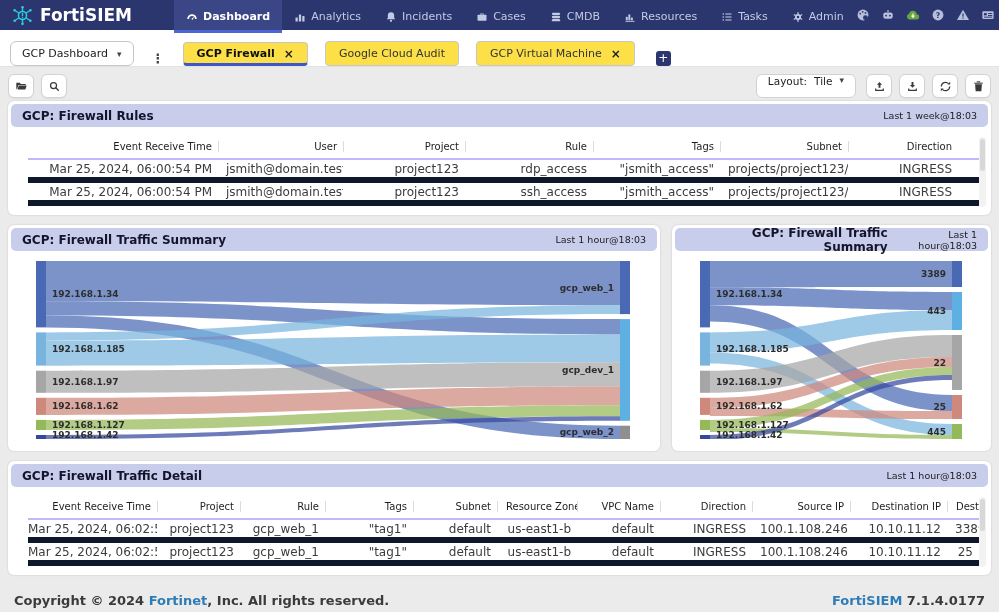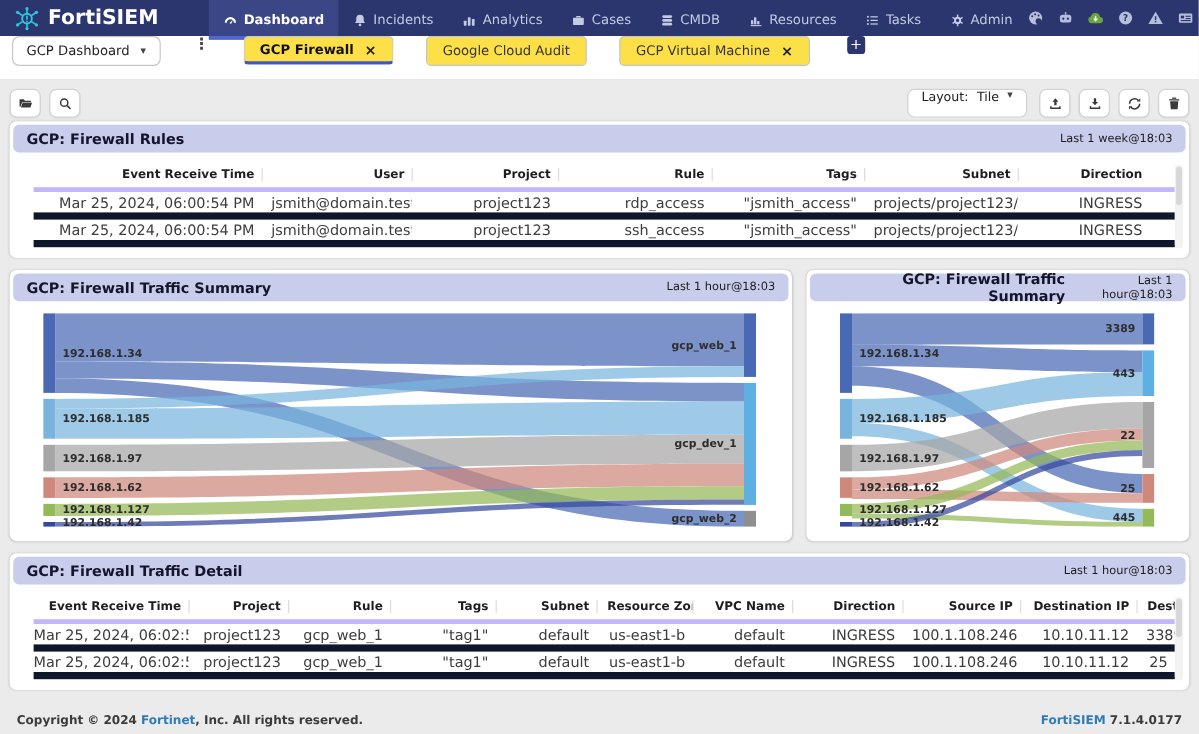--- a/index.html
+++ b/index.html
@@ -11,21 +11,21 @@
   .brand { display:flex; align-items:center; gap:7px; color:#fff; font-size:17px; font-weight:bold; cursor:pointer; }
   .brand svg { width:21px; height:21px; }
   .nav-items { display:flex; margin-left:42px; height:30px; }
   .nav-item { display:flex; align-items:center; gap:5px; padding:0 12px; font-size:11px; cursor:pointer; height:33px; }
   .nav-item.active { background:#3a4685; color:#fff; box-shadow: inset 0 -3px 0 #4e66d4; font-weight:600; }
   .nav-item svg { width:12px; height:12px; fill:currentColor; }
   .nav-right { margin-left:auto; display:flex; align-items:center; gap:11px; }
   .nav-right .ricon svg { width:14px; height:14px; fill:#b6bedb; display:block; cursor:pointer; }
 
   
-  .tabbar { height:37px; background:#fff; border-bottom:1px solid #e2e2e2; display:flex; align-items:flex-start; padding:0 10px; gap:27px; }
+  .tabbar { height:37px; background:#fff; border-bottom:1px solid #e2e2e2; display:flex; align-items:flex-end; padding:0 10px; gap:17px; }
   .dash-select { display:flex; align-items:center; gap:9px; border:1px solid #c6c6c6; border-radius:6px; padding:5px 11px; font-size:11px; color:#222; cursor:pointer; background:#fff; }
   .caret { font-size:9px; color:#444; }
   .kebab { color:#444; font-size:13px; font-weight:bold; cursor:pointer; padding:0 1px; }
   .tab { display:flex; align-items:center; gap:9px; border:1px solid #c6c6c6; border-radius:4px; padding:5px 13px; font-size:11px; color:#333; background:#fde047; cursor:pointer; }
   .tab.active { font-weight:bold; color:#101010; border-bottom:3px solid #3d56cf; padding-top:4px; padding-bottom:3px; }
   .tab .close { font-weight:bold; color:#222; font-size:12px; line-height:1; cursor:pointer; }
   .add-tab { width:15px; height:15px; background:#2b366f; color:#fff; border-radius:3px; font-size:12px; line-height:14px; text-align:center; cursor:pointer; margin-left:4px; }
 
   
   .toolbar { height:34px; display:flex; align-items:center; padding:4px 8px 0 8px; }
@@ -41,37 +41,37 @@
   .panel-title { font-weight:bold; font-size:12px; color:#14142b; }
   .panel-time { margin-left:auto; font-size:9.5px; color:#1c1c1c; cursor:pointer; }
 
   
   .table { padding:5px 12px 9px 20px; }
   .trow { display:grid; align-items:center; }
   .rules-table .trow { grid-template-columns:190px 125px 122px 128px 127px 128px 110px; }
   .detail-table .trow { grid-template-columns:129px 83px 85px 88px 84px 80px 83px 92px 98px 97px 32px; }
   .tcell { padding-left:8px; padding-right:6px; white-space:nowrap; overflow:hidden; }
   .tcell:first-child { padding-left:0; }
-  .thead { height:25px; font-weight:bold; font-size:10px; color:#1e1e1e; border-bottom:4px solid #c4b5fd; }
+  .thead { height:25px; font-weight:normal; font-size:10px; color:#1e1e1e; border-bottom:2px solid #c4b5fd; }
   .thead .tcell:not(:first-child) { border-left:1px solid #dcdcdc; }
   .tbody-row { height:23px; font-size:12px; color:#3c3c3c; border-bottom:6px solid #0f172a; cursor:pointer; }
   .vscroll { position:absolute; top:36px; bottom:8px; right:5px; width:7px; background:#f2f2f2; border-radius:4px; cursor:pointer; }
   .vscroll .thumb { position:absolute; top:2px; left:1px; width:5px; height:45%; background:#d8d8d8; border-radius:3px; }
 
   
   .sankey-row { display:flex; gap:12px; }
   .sankey-row .panel { margin-bottom:10px; }
   .panel.sk-left { flex:0 0 652px; }
   .panel.sk-right { flex:1; }
   .sankey-wrap { padding:7px 22px 12px 28px; }
   .sankey-wrap svg { display:block; }
   .sankey-wrap text { font-family:"DejaVu Sans","Liberation Sans",sans-serif; }
 
   
-  .footer { position:absolute; left:0; right:0; bottom:0; height:24px; display:flex; align-items:center; padding:0 14px; font-size:10px; font-weight:600; color:#3b3b3b; background:#ebebeb; }
+  .footer { position:absolute; left:0; right:0; bottom:0; height:24px; display:flex; align-items:center; padding:0 14px; font-size:13px; font-weight:600; color:#3b3b3b; background:#ebebeb; }
   .f-center { position:absolute; left:0; right:0; text-align:center; pointer-events:none; }
   .f-center > * { pointer-events:auto; }
   .f-right { margin-left:auto; }
   .f-link { color:#2e7cb5; text-decoration:none; cursor:pointer; }
   .f-sep { display:inline-block; width:14px; }
 </style>
 </head>
 <body>
 
 <nav class="navbar">
@@ -101,32 +101,32 @@
   <div class="nav-items">
     <div class="nav-item active">
       <svg viewBox="0 0 16 16">
           <path d="M8 4.2A6.3 6.3 0 001.7 10.5h2.4A3.9 3.9 0 018 6.6a3.9 3.9 0 013.9 3.9h2.4A6.3 6.3 0 008 4.2z"></path>
           <path d="M7.1 10.8l4-3.8-2.4 4.9z"></path>
         </svg>
       <span>Dashboard</span>
     </div>
     <div class="nav-item">
       <svg viewBox="0 0 16 16">
-          <path d="M8 1.8a4.2 4.2 0 00-4.2 4.2v3L2.4 11h11.2L12.2 9V6A4.2 4.2 0 008 1.8z"></path>
-          <circle cx="8" cy="13" r="1.5"></circle>
-        </svg>
-      <span>Incidents</span>
-    </div>
-    <div class="nav-item">
-      <svg viewBox="0 0 16 16">
           <rect x="2" y="8.5" width="3" height="5.5" rx=".5"></rect>
           <rect x="6.5" y="4.5" width="3" height="9.5" rx=".5"></rect>
           <rect x="11" y="6.5" width="3" height="7.5" rx=".5"></rect>
         </svg>
       <span>Analytics</span>
+    </div>
+    <div class="nav-item">
+      <svg viewBox="0 0 16 16">
+          <path d="M8 1.8a4.2 4.2 0 00-4.2 4.2v3L2.4 11h11.2L12.2 9V6A4.2 4.2 0 008 1.8z"></path>
+          <circle cx="8" cy="13" r="1.5"></circle>
+        </svg>
+      <span>Incidents</span>
     </div>
     <div class="nav-item">
       <svg viewBox="0 0 16 16">
           <rect x="2" y="5" width="12" height="8" rx="1"></rect>
           <path d="M5.6 5V3.2h4.8V5H9V4.4H7V5z"></path>
         </svg>
       <span>Cases</span>
     </div>
     <div class="nav-item">
       <svg viewBox="0 0 16 16">

